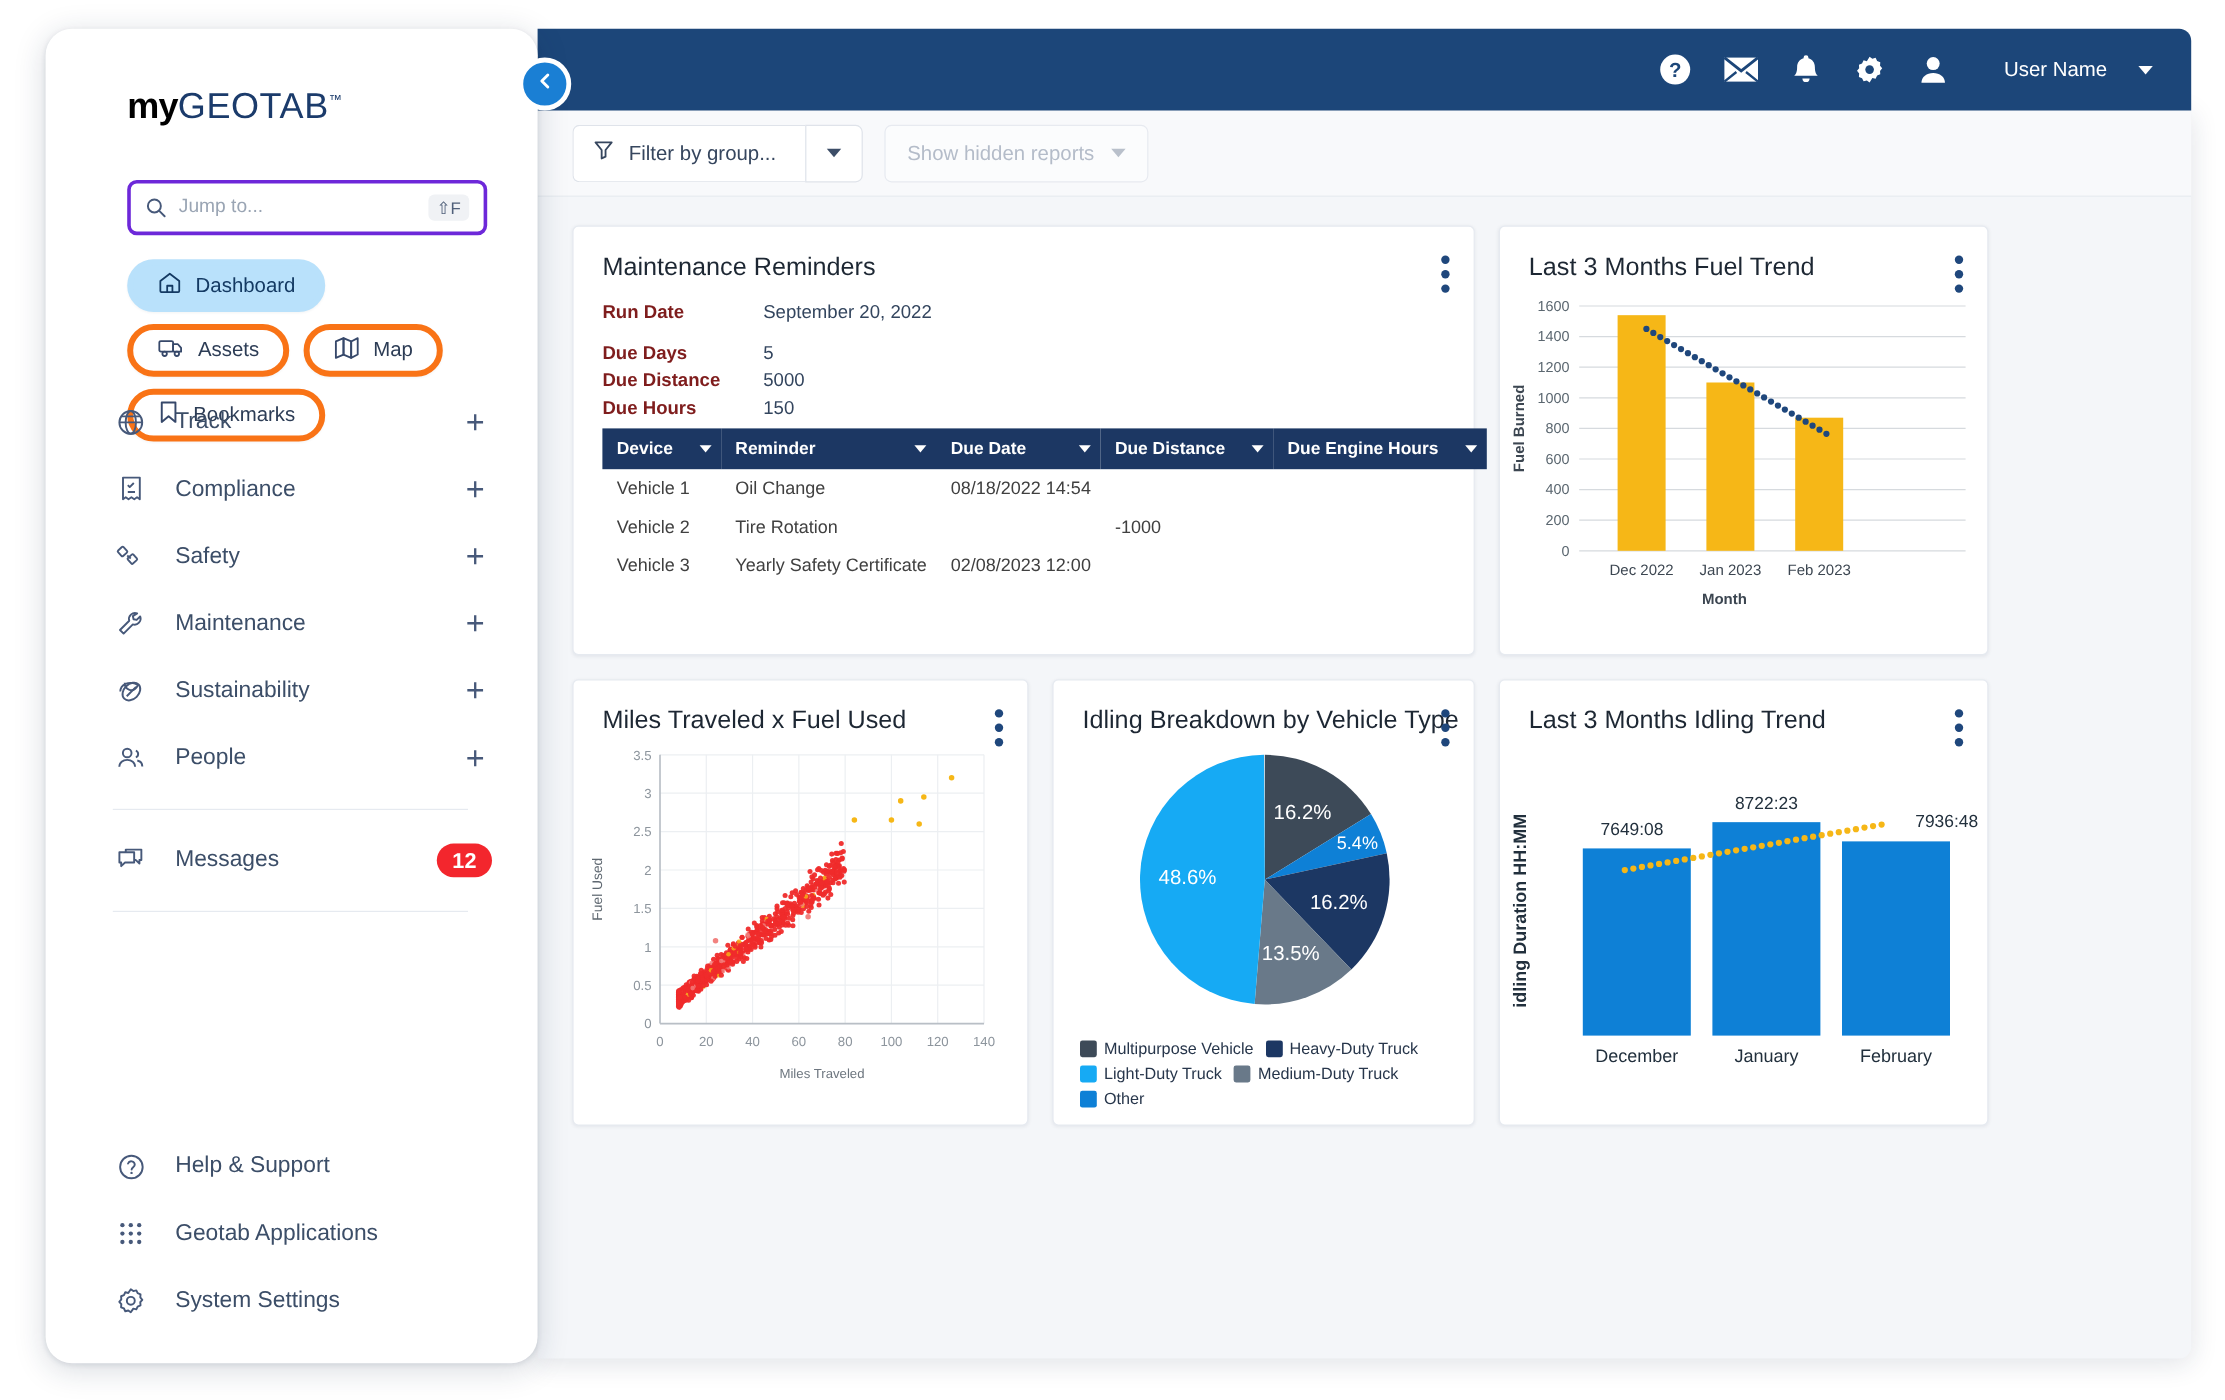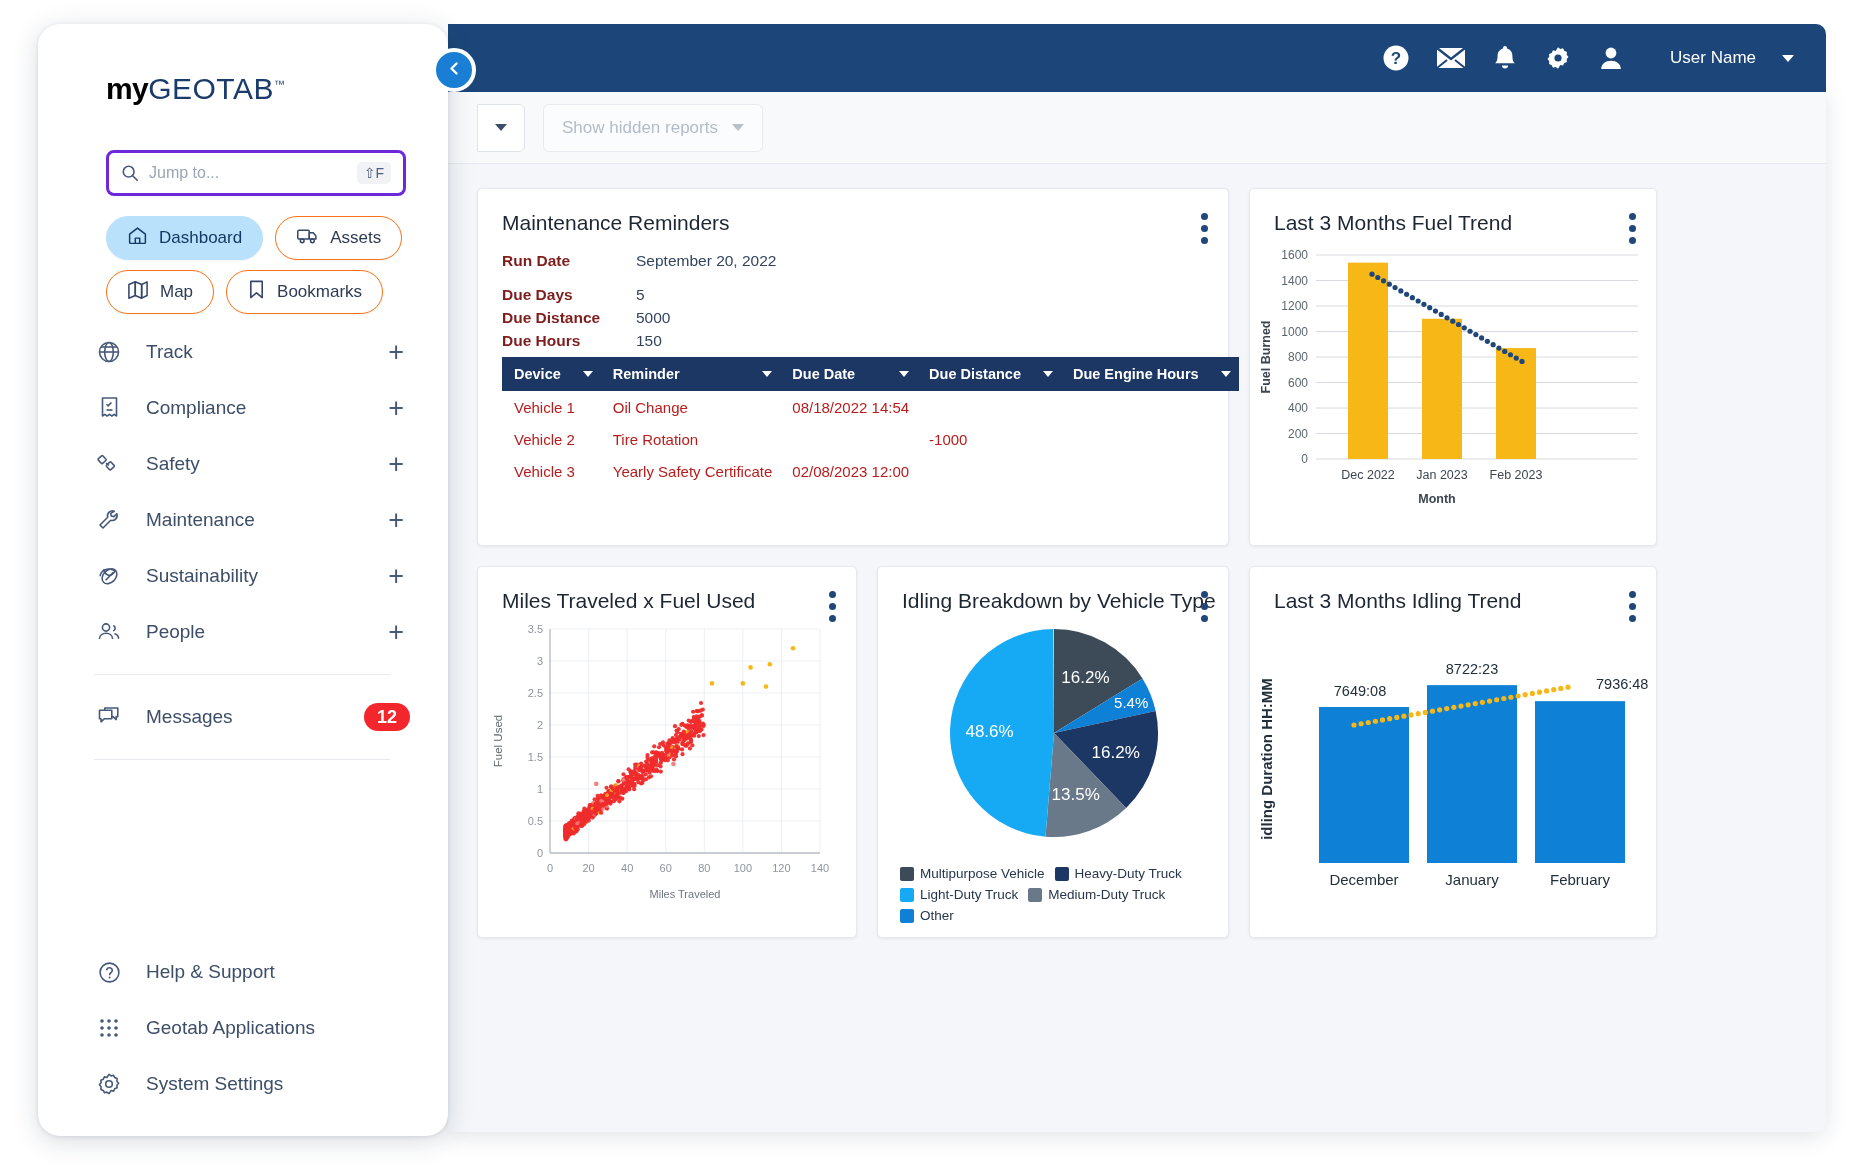--- a/index.html
+++ b/index.html
@@ -46,21 +46,21 @@
   .kbd {
     background: #f0f2f5; color: #50607a; border-radius: 5px;
     font-size: 14px; padding: 3px 7px; white-space: nowrap;
   }
 
   .quickgrid {
     position: absolute; left: 68px; top: 192px; width: 310px;
     display: flex; flex-wrap: wrap; gap: 10px 12px;
   }
   .pill {
-    height: 44px; border-radius: 24px; border: 1px solid #f97316;
+    height: 44px; border-radius: 24px; border: 5px solid #f97316;
     display: flex; align-items: center; gap: 11px; padding: 0 20px;
     font-size: 17px; color: #2c3c55; background: #fff;
     box-shadow: 0 1px 2px rgba(30,50,80,.05);
   }
   .pill.active { background: #b9e1fb; border-color: #b9e1fb; color: #143a63; }
   .pill svg { flex: 0 0 auto; }
 
   .navlist { position: absolute; left: 56px; top: 300px; width: 300px; }
   .navrow {
     height: 56px; display: flex; align-items: center;
@@ -154,21 +154,21 @@
 
   table.reminders { position: absolute; left: 24px; top: 168px; width: 704px; border-collapse: collapse; }
   table.reminders thead th {
     background: #1c3763; color: #fff; font-size: 14.5px; font-weight: 700;
     text-align: left; padding: 9px 8px 9px 12px; white-space: nowrap;
   }
   table.reminders thead th .th-in { display: flex; align-items: center; justify-content: space-between; gap: 22px;}
   .caret-sm { width: 0; height: 0; border-left: 5px solid transparent;
     border-right: 5px solid transparent; border-top: 6px solid #fff; }
   table.reminders tbody td {
-    font-size: 15px; color: #b91c1c; padding: 7.5px 8px 7.5px 12px; white-space: nowrap;
+    font-size: 15px; color: #404040; padding: 7.5px 8px 7.5px 12px; white-space: nowrap;
   }
 
   
   #card-fuel { left: 772px; top: 0; width: 408px; height: 358px; }
   
   #card-scatter { left: 0; top: 378px; width: 380px; height: 372px; }
   
   #card-pie { left: 400px; top: 378px; width: 352px; height: 372px; }
   
   #card-idle { left: 772px; top: 378px; width: 408px; height: 372px; }
@@ -402,20 +402,26 @@
       <svg width="17" height="17" viewBox="0 0 17 17" fill="none" stroke="#fff" stroke-width="2.4" stroke-linecap="round" stroke-linejoin="round">
           <path d="M10.5 3.5L5.5 8.5l5 5"></path>
         </svg>
     </span>
   </div>
 
   <div class="content">
 
     <div class="toolbar">
       <div class="filter-group">
+        <div class="filter-main">
+          <span><svg width="18" height="18" viewBox="0 0 20 20" fill="none" stroke="#36465e" stroke-width="1.7" stroke-linejoin="round">
+                <path d="M2.5 3h15l-5.7 7v6.2l-3.6 1.6V10z"></path>
+              </svg></span>
+          <span>Filter by group...</span>
+        </div>
         <div class="filter-caret">
           <span class="caret-d"></span>
         </div>
       </div>
       <div class="hidden-reports">
         <span>Show hidden reports</span>
         <span class="caret-l"></span>
       </div>
     </div>
 

